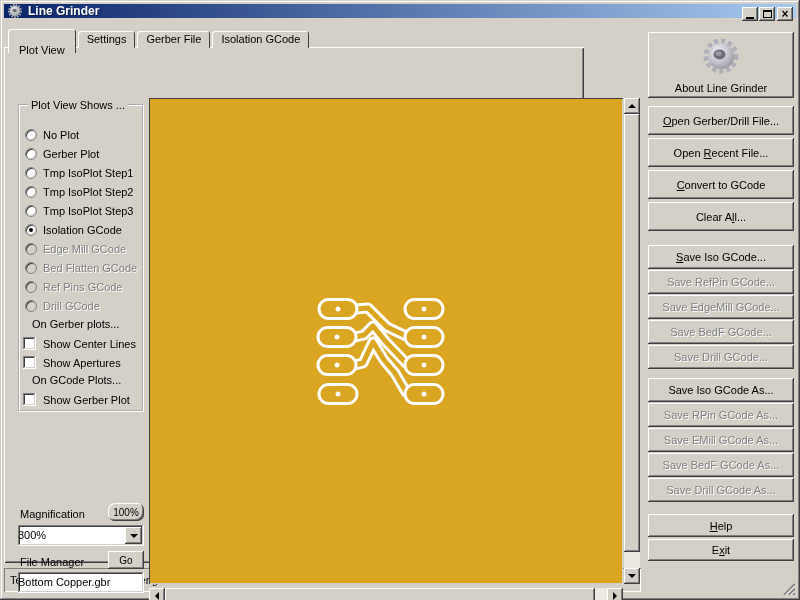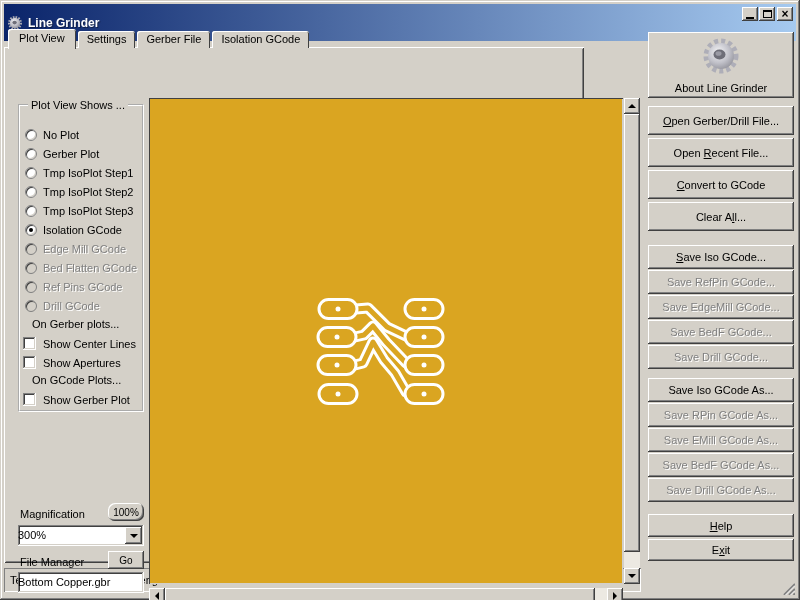--- a/index.html
+++ b/index.html
@@ -8,21 +8,21 @@
 
   #window {
     position:absolute; left:0; top:0; width:800px; height:600px;
     background:#d4d0c8;
     box-shadow: inset -1px -1px 0 #404040, inset 1px 1px 0 #d4d0c8,
                 inset -2px -2px 0 #808080, inset 2px 2px 0 #ffffff;
   }
 
   
   #titlebar {
-    position:absolute; left:4px; top:4px; right:4px; height:37px;
+    position:absolute; left:4px; top:4px; right:4px; height:14px;
     background:linear-gradient(to right,#0a246a,#a6caf0);
     display:flex; align-items:center;
   }
   #title-icon { width:16px; height:16px; margin-left:3px; }
   #title-text { color:#fff; font-weight:bold; font-size:12px; margin-left:5px;
     text-shadow:1px 1px 0 rgba(0,0,0,.4); }
   .caption-btn {
     position:absolute; top:3px; width:16px; height:14px; background:#d4d0c8;
     box-shadow: inset -1px -1px 0 #404040, inset 1px 1px 0 #fff,
                 inset -2px -2px 0 #808080, inset 2px 2px 0 #d4d0c8;
@@ -33,21 +33,21 @@
   .glyph-max { display:block; width:9px; height:8px; border:1px solid #000; border-top:2px solid #000; }
   .glyph-close { font-size:12px; font-weight:bold; line-height:10px; }
 
   
   #tab-strip { position:absolute; left:8px; top:29px; height:19px; display:flex; z-index:3; }
   .tab {
     background:#d4d0c8; padding:0 9px; margin-right:2px; height:17px; margin-top:2px;
     line-height:17px; border-radius:3px 3px 0 0;
     box-shadow: inset 1px 1px 0 #fff, inset -1px 0 0 #404040, inset 2px 0 0 #d4d0c8;
   }
-  .tab.active { height:20px; margin-top:0; line-height:19px; padding:0 11px;
+  .tab.active { height:20px; margin-top:0; line-height:19px; padding:12px 11px;
     box-shadow: inset 1px 1px 0 #fff, inset -1px 0 0 #404040, inset 2px 0 0 #d4d0c8; }
 
   
   #tab-page {
     position:absolute; left:4px; top:47px; width:580px; height:516px; background:#d4d0c8;
     box-shadow: inset 1px 1px 0 #fff, inset -1px -1px 0 #404040,
                 inset 2px 2px 0 #d4d0c8, inset -2px -2px 0 #808080;
     z-index:2;
   }
 

